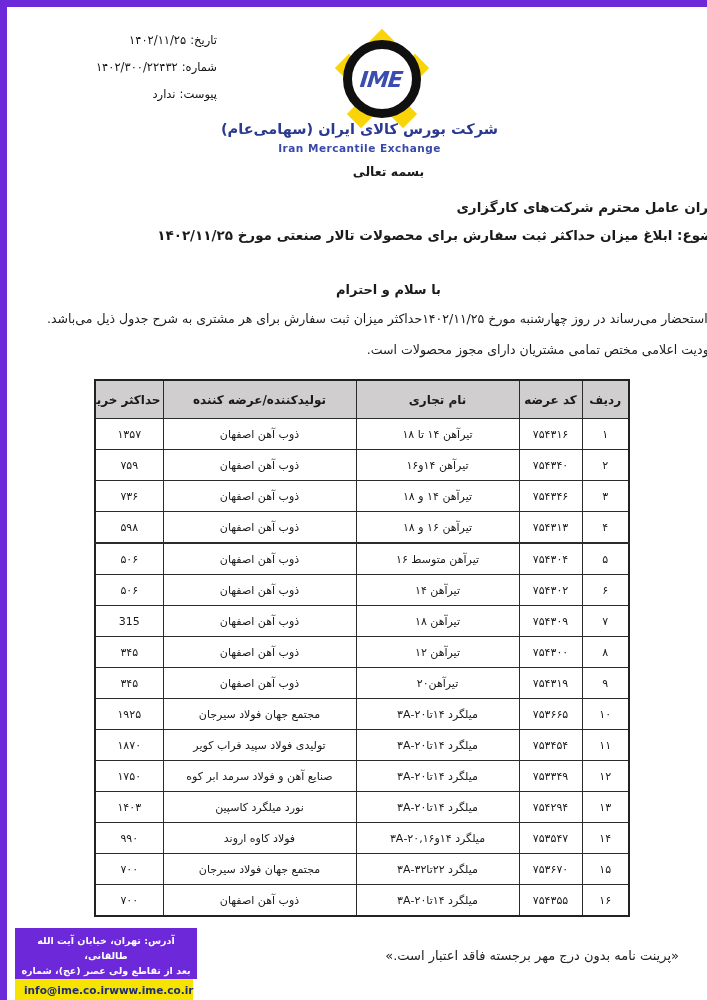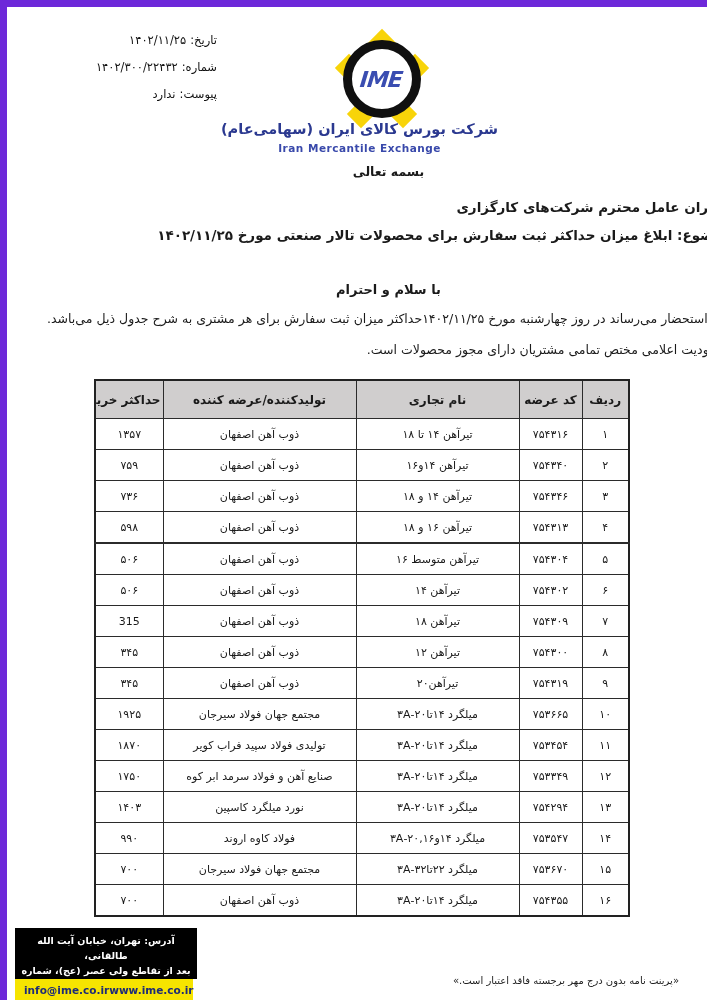--- a/index.html
+++ b/index.html
@@ -43,22 +43,22 @@
   
   table.products{position:absolute;top:372px;left:87px;width:534px;border-collapse:collapse;
                  direction:rtl;table-layout:fixed;border:2px solid #222;}
   table.products th,table.products td{
     border:1px solid #2b2b2b;text-align:center;vertical-align:middle;
     overflow:hidden;white-space:nowrap;padding:0 2px;}
   table.products th{height:37px;background:#d0cece;font-size:12px;font-weight:bold;}
   table.products td{height:30px;font-size:11px;}
   table.products tbody tr:nth-child(4) td{border-bottom-width:2px;}
   
-  .print-note{position:absolute;top:941px;right:77px;direction:rtl;font-size:10px;color:#222;margin-top:27px;}
-  .addr-box{position:absolute;left:8px;top:921px;width:182px;height:51px;background:#000000;
+  .print-note{position:absolute;top:941px;right:77px;direction:rtl;font-size:13px;color:#222;}
+  .addr-box{position:absolute;left:8px;top:921px;width:182px;height:51px;background:#6d28d9;
             color:#fff;direction:rtl;text-align:center;font-size:9.5px;font-weight:bold;
             line-height:15px;padding-top:5px;box-sizing:border-box;}
   .contact-strip{position:absolute;left:8px;top:972px;width:178px;height:21px;background:#f6e400;
                  display:flex;align-items:center;justify-content:space-between;
                  padding:0 9px;box-sizing:border-box;
                  color:#1d2b77;font-weight:bold;font-size:10.5px;}
 </style>
 </head>
 <body>
 

